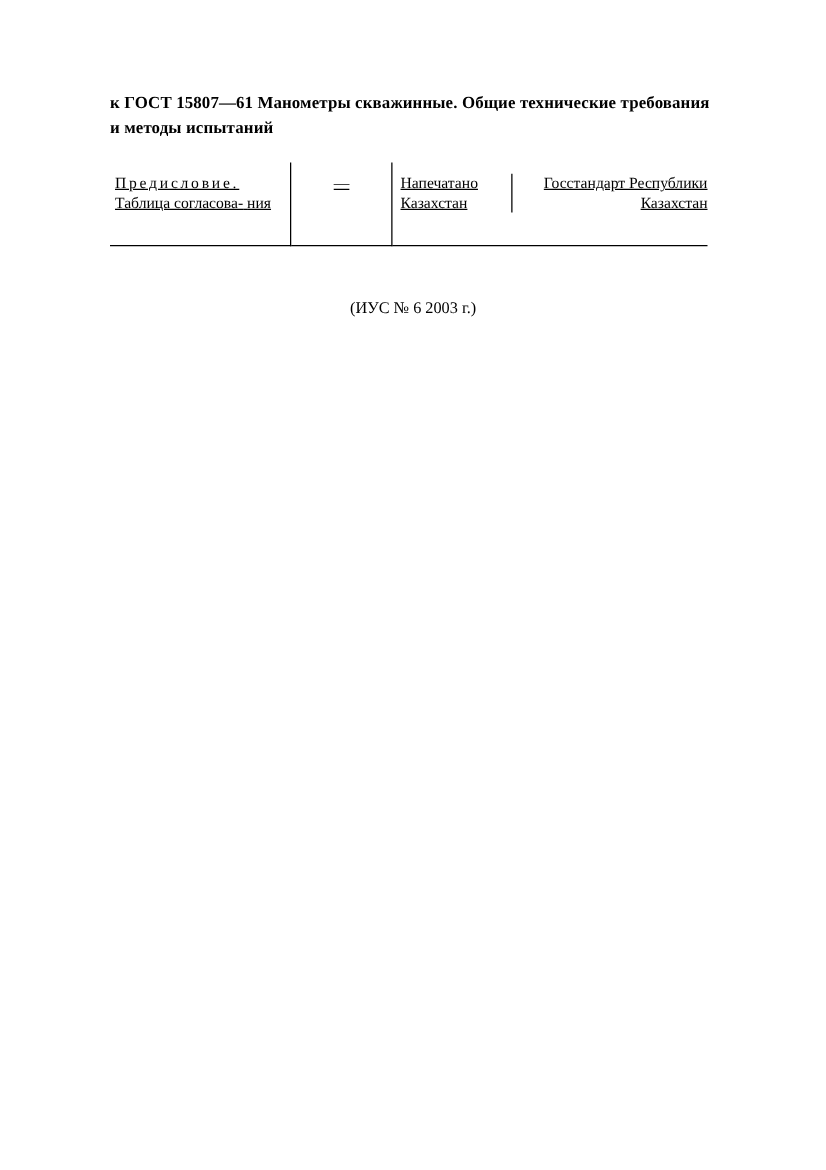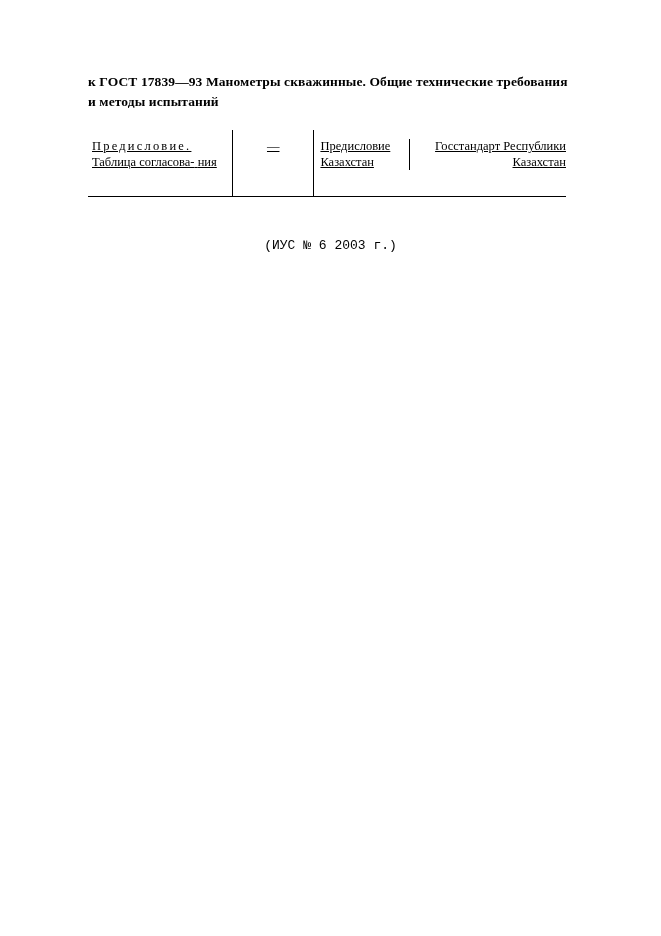--- a/index.html
+++ b/index.html
@@ -104,43 +104,43 @@
   .indent-first {
     text-indent: 18px;
   }
   .footnote {
     position: absolute;
     left: 0;
     top: 238px;
     width: 661px;
     text-align: center;
     font-size: 13px;
-    font-family: Liberation Mono, monospace;
+    font-family: Liberation Serif, serif;
   }
 </style>
 </head>
 <body>
 
 <div class="page">
 
-  <div class="doc-title">к ГОСТ 17839—93 Манометры скважинные. Общие технические требования и методы испытаний</div>
+  <div class="doc-title">к ГОСТ 15807—61 Манометры скважинные. Общие технические требования и методы испытаний</div>
 
   <table class="amend-table">
     <tbody>
       <tr class="body-row">
         <td class="c1">
           <span class="indent-first spaced">Предисловие.</span>
           <span>Таблица согласова-</span>
           <span>ния</span>
         </td>
         <td class="c2">—</td>
         <td class="c3">
           <div class="c3-inner">
             <div class="c3-left">
-              <div>Предисловие</div>
+              <div>Напечатано</div>
               <div>Казахстан</div>
             </div>
             <div class="c3-right">
               <div>Госстандарт Республики</div>
               <div>Казахстан</div>
             </div>
           </div>
         </td>
       </tr>
     </tbody>

